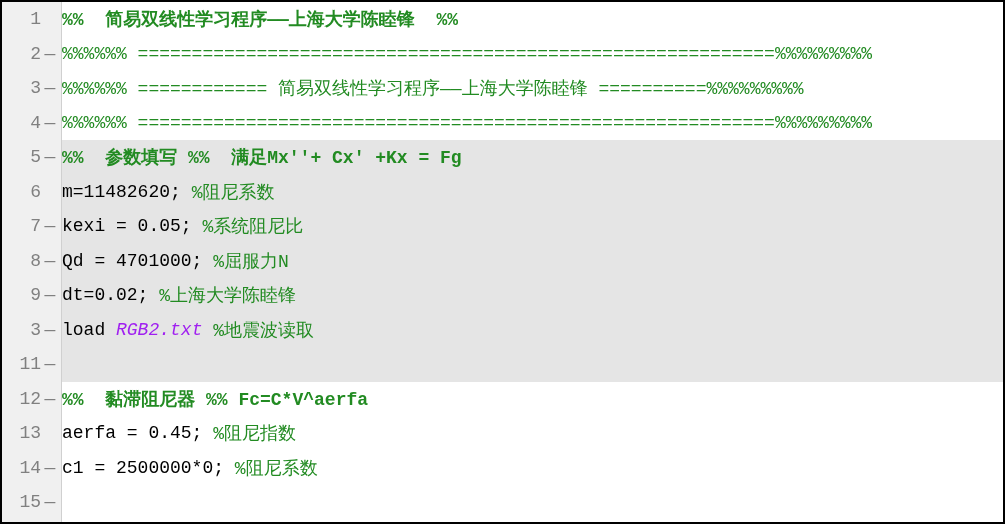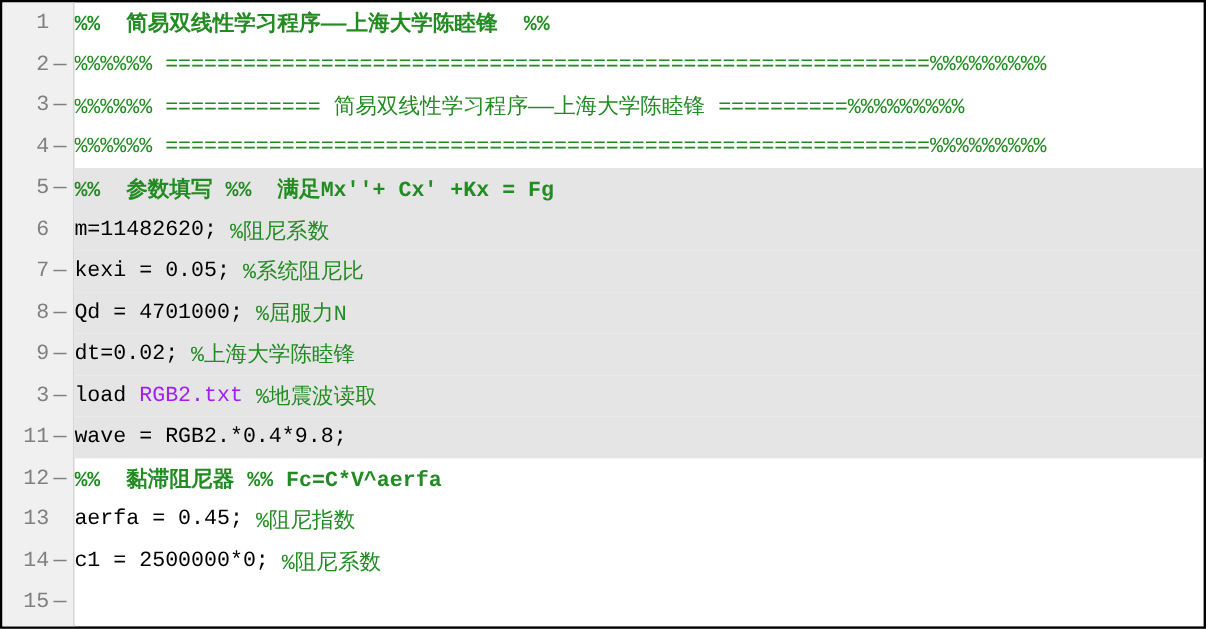--- a/index.html
+++ b/index.html
@@ -51,21 +51,21 @@
       align-items: center;
       white-space: pre;
       font-family: "Courier New", "SimSun", monospace;
     }
     .section {
       background: #e5e5e5;
     }
     .c-section { color: #228B22; font-weight: bold; }
     .c-comment { color: #228B22; }
     .c-code    { color: #000; }
-    .c-string  { color: #a020f0; }
+    .c-string  { color: #a020f0; font-style: italic; }
   </style>
 </head>
 <body>
 
 <div class="editor">
   <div class="gutter" id="gutter">
       <div class="gutter-row">
         <span class="gutter-num">1</span>
         <span class="gutter-mark"></span>
       </div>
@@ -130,18 +130,18 @@
       <div class="code-line"><span class="c-section">%%  简易双线性学习程序——上海大学陈睦锋  %%</span></div>
       <div class="code-line"><span class="c-comment">%%%%%% ===========================================================%%%%%%%%%</span></div>
       <div class="code-line"><span class="c-comment">%%%%%% ============ 简易双线性学习程序——上海大学陈睦锋 ==========%%%%%%%%%</span></div>
       <div class="code-line"><span class="c-comment">%%%%%% ===========================================================%%%%%%%%%</span></div>
       <div class="code-line section"><span class="c-section">%%  参数填写 %%  满足Mx''+ Cx' +Kx = Fg</span></div>
       <div class="code-line section"><span class="c-code">m=11482620; </span><span class="c-comment">%阻尼系数</span></div>
       <div class="code-line section"><span class="c-code">kexi = 0.05; </span><span class="c-comment">%系统阻尼比</span></div>
       <div class="code-line section"><span class="c-code">Qd = 4701000; </span><span class="c-comment">%屈服力N</span></div>
       <div class="code-line section"><span class="c-code">dt=0.02; </span><span class="c-comment">%上海大学陈睦锋</span></div>
       <div class="code-line section"><span class="c-code">load </span><span class="c-string">RGB2.txt </span><span class="c-comment">%地震波读取</span></div>
-      <div class="code-line section"><span class="c-code">wave = RGB2.*0.4*9.8; </span></div>
+      <div class="code-line section"></div>
       <div class="code-line"><span class="c-section">%%  黏滞阻尼器 %% Fc=C*V^aerfa</span></div>
       <div class="code-line"><span class="c-code">aerfa = 0.45; </span><span class="c-comment">%阻尼指数</span></div>
       <div class="code-line"><span class="c-code">c1 = 2500000*0; </span><span class="c-comment">%阻尼系数</span></div>
     </div>
 </div>
 
 </body></html>

